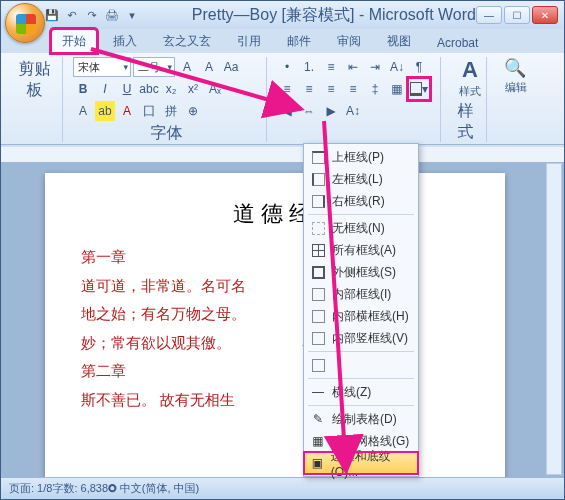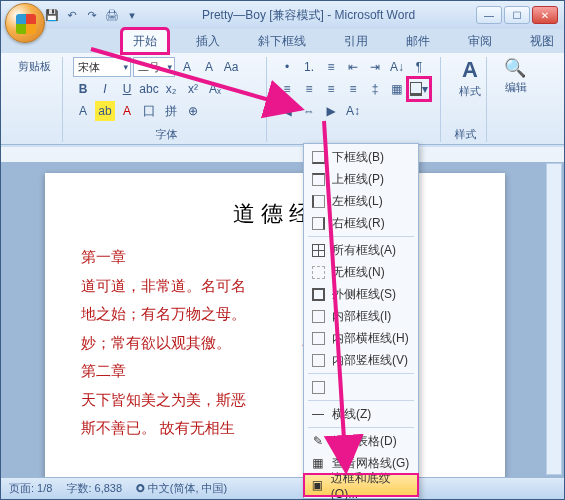--- a/index.html
+++ b/index.html
@@ -1,34 +1,34 @@
 <!DOCTYPE html>
 <html><head>
 <meta charset="utf-8">
 <style>
   * { margin: 0; padding: 0; box-sizing: border-box; }
   body { font-family: "Microsoft YaHei", "SimSun", sans-serif; font-size: 12px; background: #cfe0f2; width: 565px; height: 500px; overflow: hidden; position: relative; }
   .window { width: 565px; height: 500px; border: 1px solid #3b5c84; background: #cfe0f2; position: relative; }
   .titlebar { height: 28px; background: linear-gradient(#e4effb,#c7dbf2); display: flex; align-items: center; padding: 0 6px; }
   .qat { display: flex; gap: 2px; align-items: center; margin-left: 36px; }
   .qat .qbtn { width: 18px; height: 18px; display: flex; align-items: center; justify-content: center; color: #3a5a88; font-size: 11px; }
-  .title { flex: 1; text-align: center; color: #3a5a88; font-size: 12px; }
+  .title { flex: 1; text-align: right; color: #3a5a88; font-size: 16px; }
   .winctrl { display: flex; gap: 2px; }
   .winctrl .wbtn { width: 26px; height: 18px; border: 1px solid #9db7d6; border-radius: 3px; background: linear-gradient(#f5faff,#d6e6f7); display:flex; align-items:center; justify-content:center; font-size:10px; color:#3a5a88;}
   .winctrl .close { background: linear-gradient(#f6a2a0,#d64c3e); color:#fff; border-color:#b33; }
   .office-btn { position:absolute; top:2px; left:4px; width:40px; height:40px; border-radius:50%; background: radial-gradient(circle at 30% 30%, #fff, #f7b24f 40%, #d77c1a); border:1px solid #b77b2d; z-index:5; box-shadow:0 1px 3px rgba(0,0,0,.3);}
   .office-btn::after{content:"";position:absolute;top:10px;left:10px;width:20px;height:20px;background:conic-gradient(#e8412d 0 90deg,#f7a11a 90deg 180deg,#7fba00 180deg 270deg,#2e9bd6 270deg);border-radius:3px;}
-  .tabs { height: 24px; display:flex; align-items:flex-end; padding-left: 50px; gap: 18px; justify-content: flex-end; }
+  .tabs { height: 24px; display:flex; align-items:flex-end; padding-left: 50px; gap: 6px; }
   .tab { padding: 3px 10px; color:#3a5a88; cursor:pointer; font-size:12px;}
   .tab.active { background:#f5faff; border:1px solid #9db7d6; border-bottom:none; border-radius:3px 3px 0 0;}
   .hl-red { outline: 3px solid #e9178b; outline-offset: -1px; }
   .ribbon { height: 92px; background: linear-gradient(#f2f7fd,#dce9f7); border-bottom:1px solid #9db7d6; display:flex; padding:4px 6px 2px 6px; gap:4px;}
   .group { border-right:1px solid #b9cfe7; padding:0 6px; display:flex; flex-direction:column; }
   .group-body { flex:1; display:flex; flex-direction:column; gap:2px; }
-  .group-label { text-align:center; font-size:11px; color:#3a5a88; padding-top:2px;}
+  .group-label { text-align:center; font-size:16px; color:#3a5a88; padding-top:2px;}
   .row { display:flex; gap:2px; align-items:center; }
   .bt { width:20px; height:20px; border:1px solid transparent; display:flex; align-items:center; justify-content:center; font-size:12px; color:#3a5a88; background:transparent;}
   .combo { height:20px; border:1px solid #9db7d6; background:#fff; display:flex; align-items:center; padding:0 14px 0 4px; font-size:11px; color:#333; position:relative; min-width:48px;}
   .combo::after{content:"▾"; position:absolute; right:2px; font-size:9px; color:#3a5a88;}
   .paste-big { width:40px; display:flex; flex-direction:column; align-items:center; gap:2px;}
   .paste-ico{width:28px;height:32px;background:linear-gradient(#f7e29b,#e6b85e);border:1px solid #c79a3d;border-radius:3px;position:relative;}
   .paste-ico::before{content:"";position:absolute;top:3px;left:4px;width:20px;height:24px;background:#fff;border:1px solid #c7c7c7;}
   .borders-btn { outline:3px solid #e9178b; }
   .borders-ico { width:14px;height:14px;border:1px solid #555;display:inline-block;position:relative;}
   .borders-ico::before{content:"";position:absolute;left:0;right:0;bottom:0;height:2px;background:#555;}
@@ -39,21 +39,21 @@
   .ruler-h{height:16px;background:#ecf3fb;border-bottom:1px solid #9db7d6;}
   .paper{position:absolute;top:26px;left:44px;width:460px;height:420px;background:#fff;box-shadow:0 2px 6px rgba(0,0,0,.3);padding:26px 36px;}
   .paper h1{font-family:SimSun;font-size:22px;text-align:center;margin-bottom:14px;font-weight:normal;letter-spacing:6px;}
   .paper p{font-family:SimSun;font-size:15px;line-height:1.9;color:#b91c1c;}
   .menu{position:absolute;top:142px;left:302px;width:116px;background:#f5f8fc;border:1px solid #9db7d6;box-shadow:2px 2px 6px rgba(0,0,0,.25);padding:2px 0;z-index:20;}
   .mi{display:flex;align-items:center;height:22px;padding:0 6px;gap:6px;font-size:12px;color:#333;}
   .mi.last{background:linear-gradient(#ffe9a8,#ffcf5a);outline:2px solid #e9178b;outline-offset:-1px;}
   .mi .ico{width:16px;height:16px;display:flex;align-items:center;justify-content:center;}
   .bico{width:13px;height:13px;border:1px solid #888;position:relative;display:inline-block;}
   .sep{height:1px;background:#c7d6ea;margin:2px 4px;}
-  .statusbar{position:absolute;bottom:0;left:0;right:0;height:22px;background:linear-gradient(#dceaf9,#bdd5ef);border-top:1px solid #9db7d6;display:flex;align-items:center;padding:0 8px;gap:14px;font-size:11px;color:#3a5a88;}
+  .statusbar{position:absolute;bottom:0;left:0;right:0;height:22px;background:linear-gradient(#dceaf9,#bdd5ef);border-top:1px solid #9db7d6;display:flex;align-items:center;padding:0 8px;font-size:11px;color:#3a5a88;}
   .arrow-svg{position:absolute;top:0;left:0;pointer-events:none;z-index:30;}
   .sc-r{position:absolute;right:2px;top:162px;width:16px;bottom:24px;background:#e4effb;border:1px solid #b9cfe7;}
 </style>
 </head>
 <body>
 
 <div class="window">
   <div class="office-btn"></div>
 
   <div class="titlebar">
@@ -68,25 +68,26 @@
     <div class="winctrl">
       <div class="wbtn">—</div>
       <div class="wbtn">☐</div>
       <div class="wbtn close">✕</div>
     </div>
   </div>
 
   <div class="tabs">
     <div class="tab active hl-red">开始</div>
     <div class="tab">插入</div>
-    <div class="tab">斜下框线</div>
+    <div class="tab">玄之又玄</div>
     <div class="tab">引用</div>
     <div class="tab">邮件</div>
     <div class="tab">审阅</div>
     <div class="tab">视图</div>
+    <div class="tab">Acrobat</div>
   </div>
 
   <div class="ribbon">
     <div class="group" style="width:56px">
       <div class="group-label">剪贴板</div>
     </div>
 
     <div class="group" style="width:200px">
       <div class="group-body">
         <div class="row">
@@ -171,64 +172,57 @@
 
   <div class="doc-area">
     <div class="ruler-h"></div>
     <div class="paper">
       <h1>道德经</h1>
       <p>第一章</p>
       <p><span>道可道，非常道。名可名</span>&nbsp;&nbsp;&nbsp;&nbsp;&nbsp;&nbsp;&nbsp;&nbsp;&nbsp;&nbsp;&nbsp;&nbsp;&nbsp;&nbsp;&nbsp;&nbsp;<span>天</span></p>
       <p><span>地之始；有名万物之母。</span>&nbsp;&nbsp;&nbsp;&nbsp;&nbsp;&nbsp;&nbsp;&nbsp;&nbsp;&nbsp;&nbsp;&nbsp;&nbsp;&nbsp;&nbsp;&nbsp;<span>其</span></p>
       <p><span>妙；常有欲以观其徼。</span>&nbsp;&nbsp;&nbsp;&nbsp;&nbsp;&nbsp;&nbsp;&nbsp;&nbsp;&nbsp;&nbsp;&nbsp;&nbsp;&nbsp;&nbsp;&nbsp;&nbsp;&nbsp;&nbsp;<span>异</span></p>
       <p>第二章</p>
-      <p>天下皆知美之为美，斯恶</p>
       <p>斯不善已。  故有无相生</p>
     </div>
   </div>
 
   <div class="sc-r"></div>
 
   <div class="menu">
     <div class="mi">
         <span class="ico">
-          <span class="bico" style="border-bottom:2px solid #555"></span>
-        </span>
-        <span>下框线(B)</span>
-      </div>
-    <div class="mi">
-        <span class="ico">
           <span class="bico" style="border-top:2px solid #555"></span>
         </span>
         <span>上框线(P)</span>
       </div>
     <div class="mi">
         <span class="ico">
           <span class="bico" style="border-left:2px solid #555"></span>
         </span>
         <span>左框线(L)</span>
       </div>
     <div class="mi">
         <span class="ico">
           <span class="bico" style="border-right:2px solid #555"></span>
         </span>
         <span>右框线(R)</span>
       </div>
     <div class="sep"></div>
     <div class="mi">
         <span class="ico">
+          <span class="bico" style="border:1px dashed #aaa"></span>
+        </span>
+        <span>无框线(N)</span>
+      </div>
+    <div class="mi">
+        <span class="ico">
           <span class="bico" style="border:1px solid #555;background:linear-gradient(#555,#555) center/1px 100% no-repeat,linear-gradient(#555,#555) center/100% 1px no-repeat"></span>
         </span>
         <span>所有框线(A)</span>
-      </div>
-    <div class="mi">
-        <span class="ico">
-          <span class="bico" style="border:1px dashed #aaa"></span>
-        </span>
-        <span>无框线(N)</span>
       </div>
     <div class="mi">
         <span class="ico">
           <span class="bico" style="border:2px solid #555"></span>
         </span>
         <span>外侧框线(S)</span>
       </div>
     <div class="mi">
         <span class="ico">
           <span class="bico"></span>

